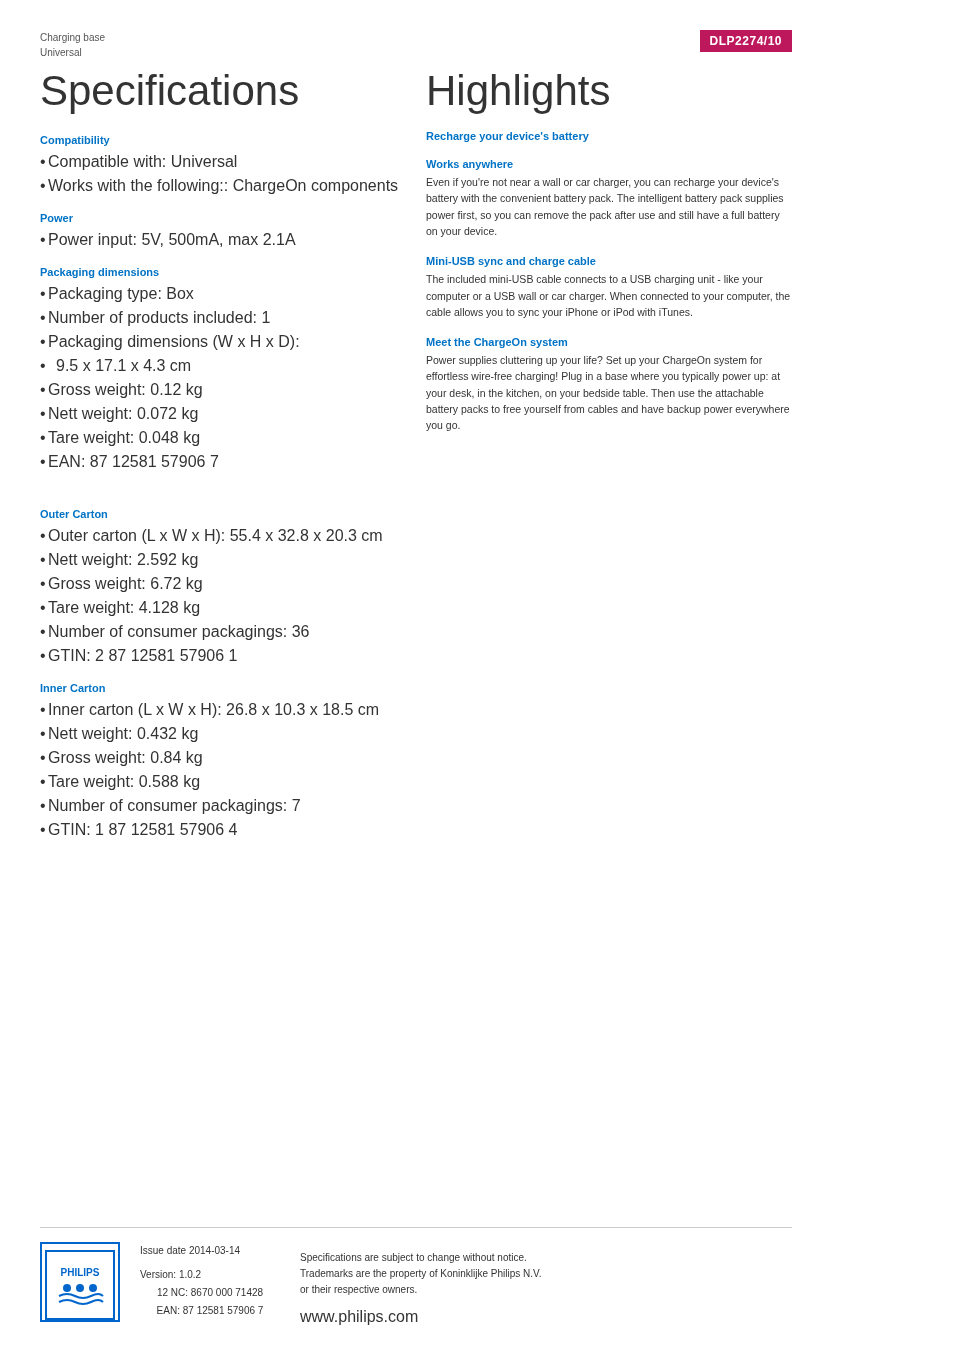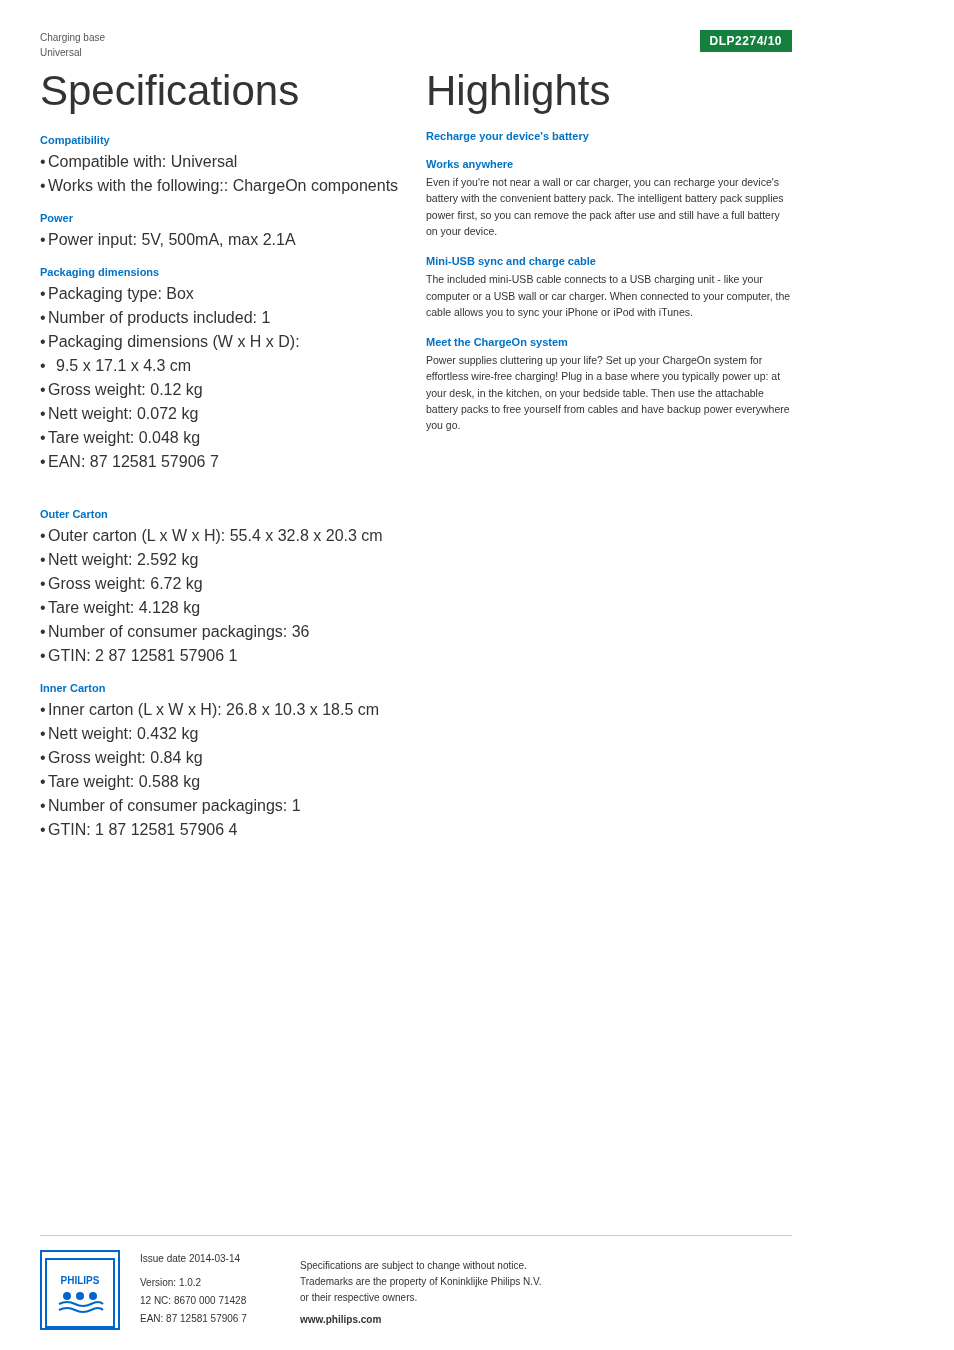--- a/index.html
+++ b/index.html
@@ -25,21 +25,21 @@
       justify-content: space-between;
       align-items: flex-start;
       margin-bottom: 8px;
     }
     .header-left {
       font-size: 10px;
       color: #555;
       line-height: 1.5;
     }
     .header-right {
-      background: #15803d;
+      background: #be185d;
       color: #fff;
       font-size: 12px;
       font-weight: bold;
       padding: 4px 10px;
       letter-spacing: 0.5px;
     }
     
     .main-content {
       display: flex;
       flex: 1;
@@ -136,22 +136,22 @@
       font-size: 10px;
       color: #333;
       line-height: 1.8;
     }
     .footer-col2 {
       font-size: 10px;
       color: #333;
       line-height: 1.6;
     }
     .footer-website {
-      font-weight: bold;
-      font-size: 10px;
+      font-weight: normal;
+      font-size: 16px;
       margin-top: 6px;
     }
     
     .philips-logo-container {
       width: 80px;
       height: 80px;
       border: 2px solid #0066cc;
       display: flex;
       align-items: flex-end;
       justify-content: center;
@@ -215,21 +215,21 @@
             <div class="spec-item">Number of consumer packagings: 36</div>
             <div class="spec-item">GTIN: 2 87 12581 57906 1</div>
           </div>
 
           <div class="spec-section">
             <div class="spec-section-title">Inner Carton</div>
             <div class="spec-item">Inner carton (L x W x H): 26.8 x 10.3 x 18.5 cm</div>
             <div class="spec-item">Nett weight: 0.432 kg</div>
             <div class="spec-item">Gross weight: 0.84 kg</div>
             <div class="spec-item">Tare weight: 0.588 kg</div>
-            <div class="spec-item">Number of consumer packagings: 1</div>
+            <div class="spec-item">Number of consumer packagings: 7</div>
             <div class="spec-item">GTIN: 1 87 12581 57906 4</div>
           </div>
 
         </div>
       </div>
     </div>
 
     <div class="right-col">
       <div class="highlights-title">Highlights</div>
 
@@ -274,21 +274,21 @@
         <path d="M14 52 Q22 48 30 52 Q38 56 46 52 Q54 48 58 52" stroke="#0066cc" stroke-width="2" fill="none"></path>
 
         <rect x="1" y="1" width="68" height="68" fill="none" stroke="#0066cc" stroke-width="2"></rect>
       </svg>
     </div>
 
     <div class="footer-info">
       <div class="footer-col1">
         <div>Issue date 2014-03-14</div>
         <div style="margin-top:6px;">Version: 1.0.2</div>
-        <div style="white-space:pre-line;">12 NC: 8670 000 71428
+        <div style="white-space:pre-line;text-align:center;">12 NC: 8670 000 71428
 EAN: 87 12581 57906 7</div>
       </div>
       <div class="footer-col2">
         <div style="margin-top:8px; white-space:pre-line;">Specifications are subject to change without notice.
 Trademarks are the property of Koninklijke Philips N.V.
 or their respective owners.</div>
         <div class="footer-website">www.philips.com</div>
       </div>
     </div>
   </div>

